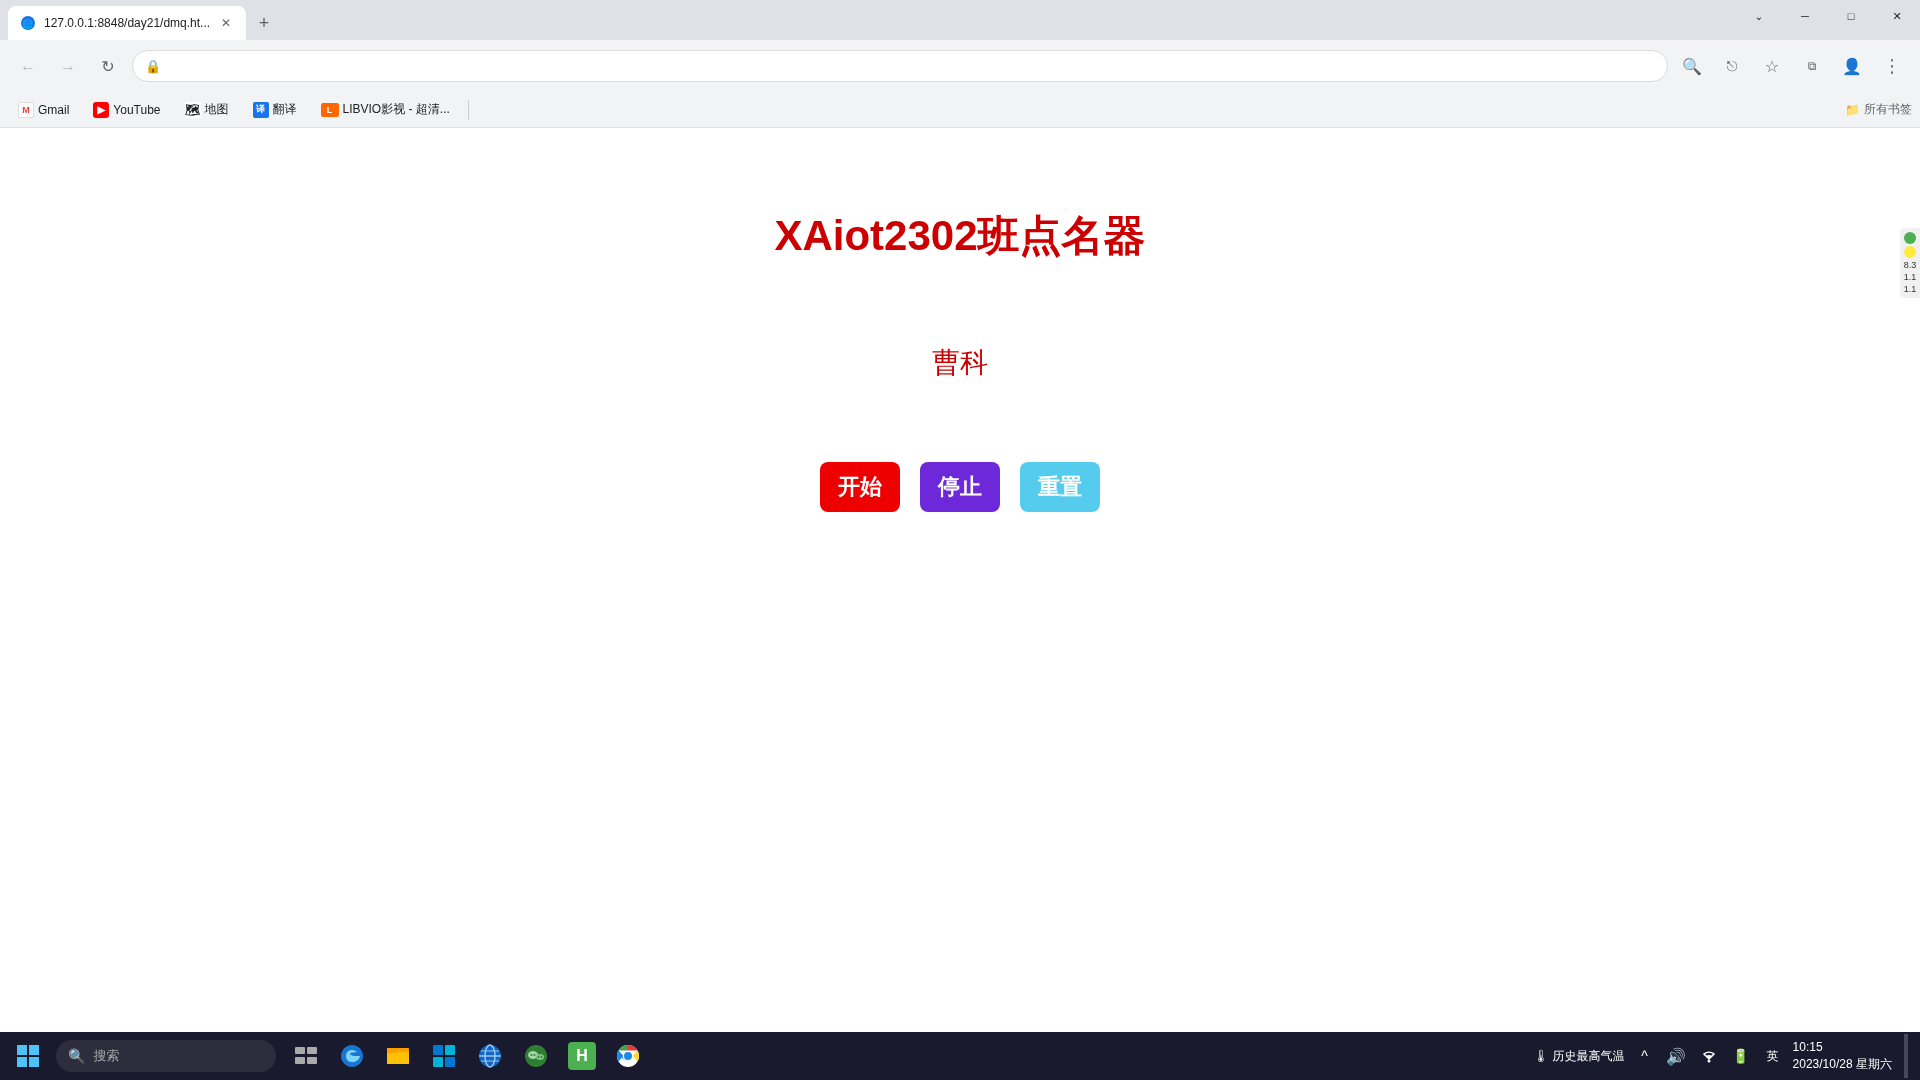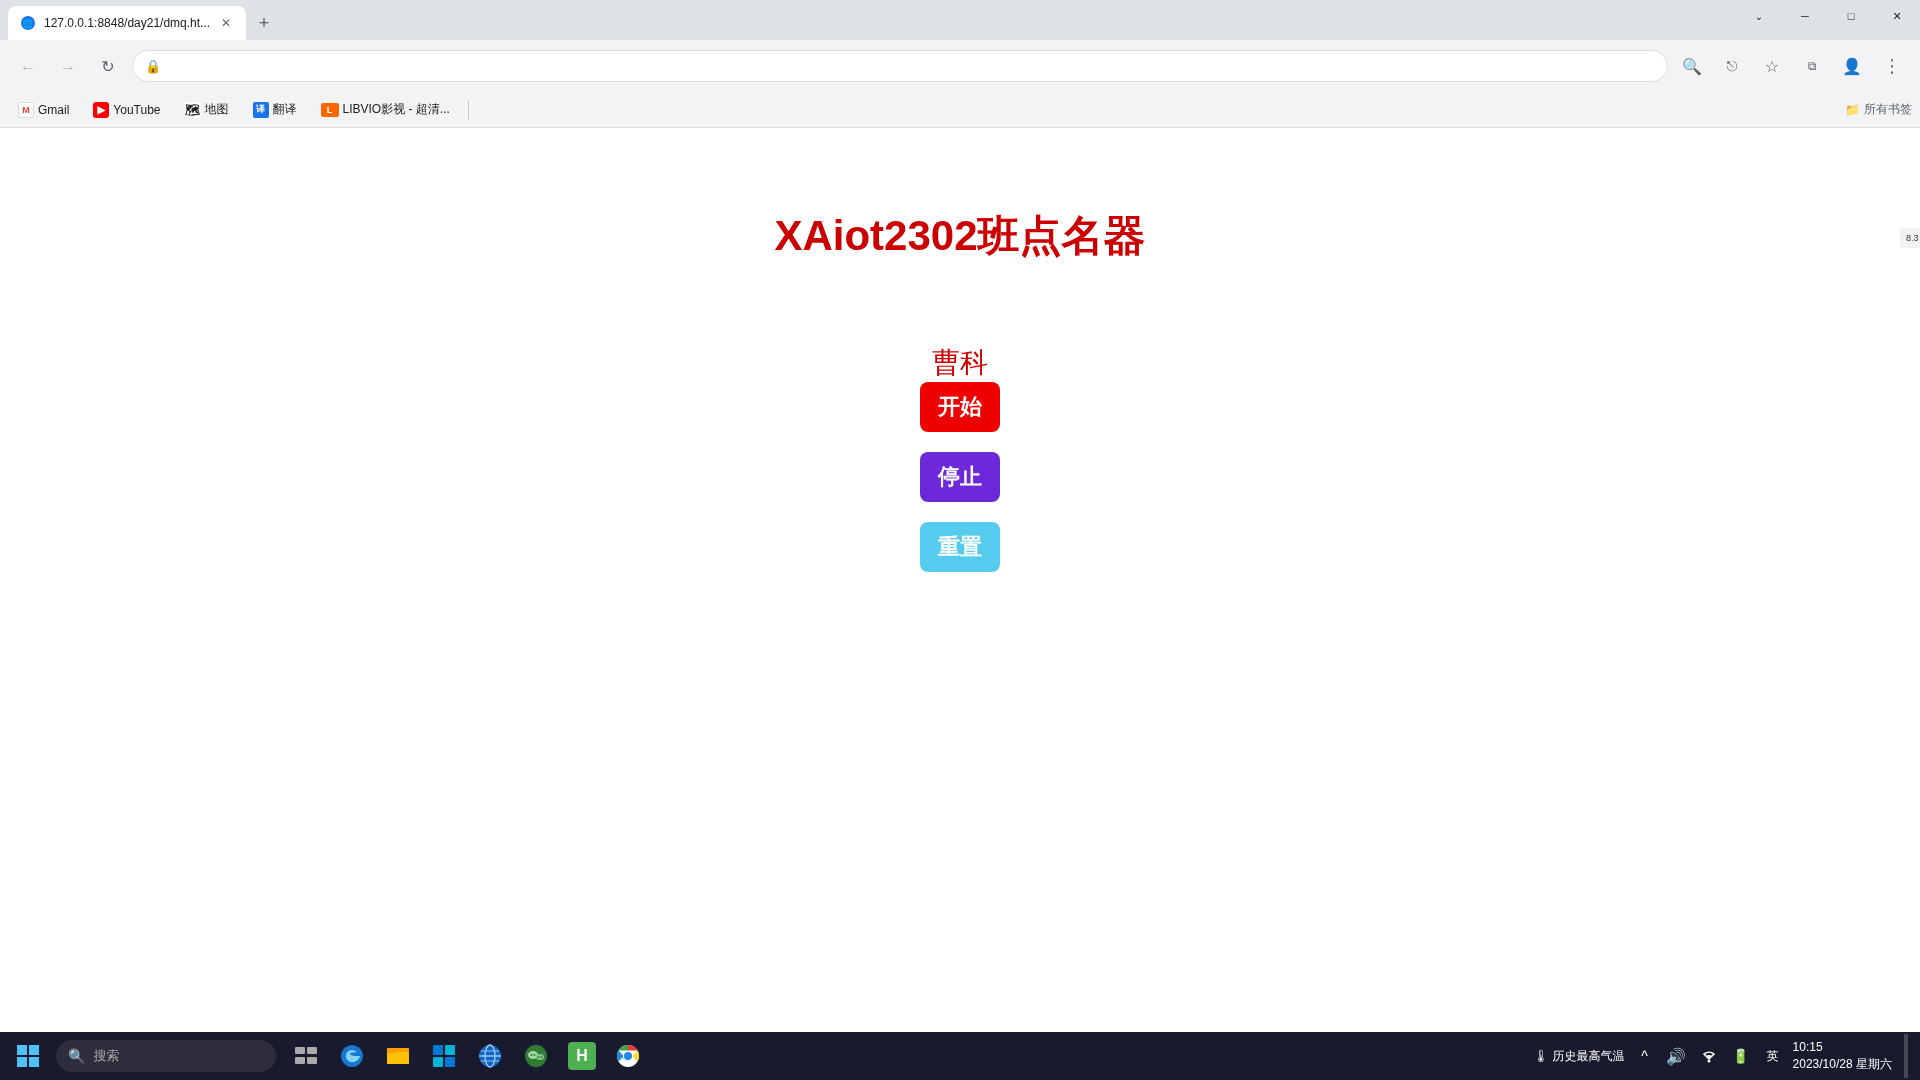--- a/index.html
+++ b/index.html
@@ -28,41 +28,41 @@
     .bookmark-separator { width: 1px; height: 20px; background: #ccc; margin: 0 4px; }
     .bookmarks-right { margin-left: auto; display: flex; align-items: center; gap: 4px; font-size: 12px; color: #5f6368; cursor: pointer; }
 
     
     .page-content { flex: 1; background: #fff; display: flex; flex-direction: column; align-items: center; position: relative; overflow: hidden; }
 
     .page-title-text { margin-top: 80px; font-size: 42px; font-weight: bold; color: #cc0000; font-family: 'Microsoft YaHei', Arial, sans-serif; }
 
     .selected-name { margin-top: 80px; font-size: 28px; color: #cc0000; font-weight: normal; font-family: 'Microsoft YaHei', Arial, sans-serif; }
 
-    .buttons-area { display: flex; flex-direction: column; align-items: center; gap: 20px; }
+    .buttons-area { margin-top: 80px; display: flex; flex-direction: row; align-items: center; gap: 20px; }
 
     .action-btn { width: 80px; height: 50px; border: none; border-radius: 8px; font-size: 22px; font-weight: bold; color: #fff; cursor: pointer; display: flex; align-items: center; justify-content: center; font-family: 'Microsoft YaHei', Arial, sans-serif; }
     .btn-start { background: #e00; }
     .btn-stop { background: #6d28d9; color: #fff; }
     .btn-reset { background: #55ccee; color: #fff; }
 
     
     .taskbar { height: 48px; background: #1a1a2e; display: flex; align-items: center; padding: 0 4px; gap: 0; position: absolute; bottom: 0; left: 0; width: 1920px; }
     .taskbar-start { width: 48px; height: 48px; display: flex; align-items: center; justify-content: center; cursor: pointer; }
     .taskbar-search { height: 32px; width: 220px; background: #2d2d3d; border-radius: 16px; display: flex; align-items: center; padding: 0 12px; gap: 8px; margin-left: 4px; cursor: pointer; }
     .taskbar-search-text { font-size: 13px; color: #aaa; }
     .taskbar-apps { display: flex; align-items: center; flex: 1; padding-left: 8px; gap: 2px; }
     .taskbar-app { width: 44px; height: 44px; display: flex; align-items: center; justify-content: center; border-radius: 4px; cursor: pointer; }
     .taskbar-right { display: flex; align-items: center; gap: 8px; padding-right: 8px; margin-left: auto; }
     .taskbar-icon { width: 24px; height: 24px; display: flex; align-items: center; justify-content: center; color: #fff; font-size: 14px; cursor: pointer; }
     .taskbar-time { color: #fff; font-size: 12px; line-height: 1.4; cursor: pointer; }
     .taskbar-weather { display: flex; align-items: center; gap: 4px; color: #fff; font-size: 12px; cursor: pointer; }
 
     
-    .right-sidebar { position: absolute; right: 0; top: 100px; width: 20px; display: flex; flex-direction: row; align-items: center; gap: 2px; background: rgba(240,240,240,0.9); border-radius: 4px 0 0 4px; padding: 4px 2px; }
+    .right-sidebar { position: absolute; right: 0; top: 100px; width: 20px; display: flex; flex-direction: column; align-items: center; gap: 2px; background: rgba(240,240,240,0.9); border-radius: 4px 0 0 4px; padding: 4px 2px; }
     .sidebar-dot { width: 12px; height: 12px; border-radius: 50%; }
     .sidebar-num { font-size: 9px; color: #333; text-align: center; }
   </style>
 </head>
 <body>
 
 <div class="browser-frame">
 
   <div style="height:40px; background:#dee1e6; display:flex; align-items:flex-end; padding:0 8px; position:relative;">
     <div class="tab">

